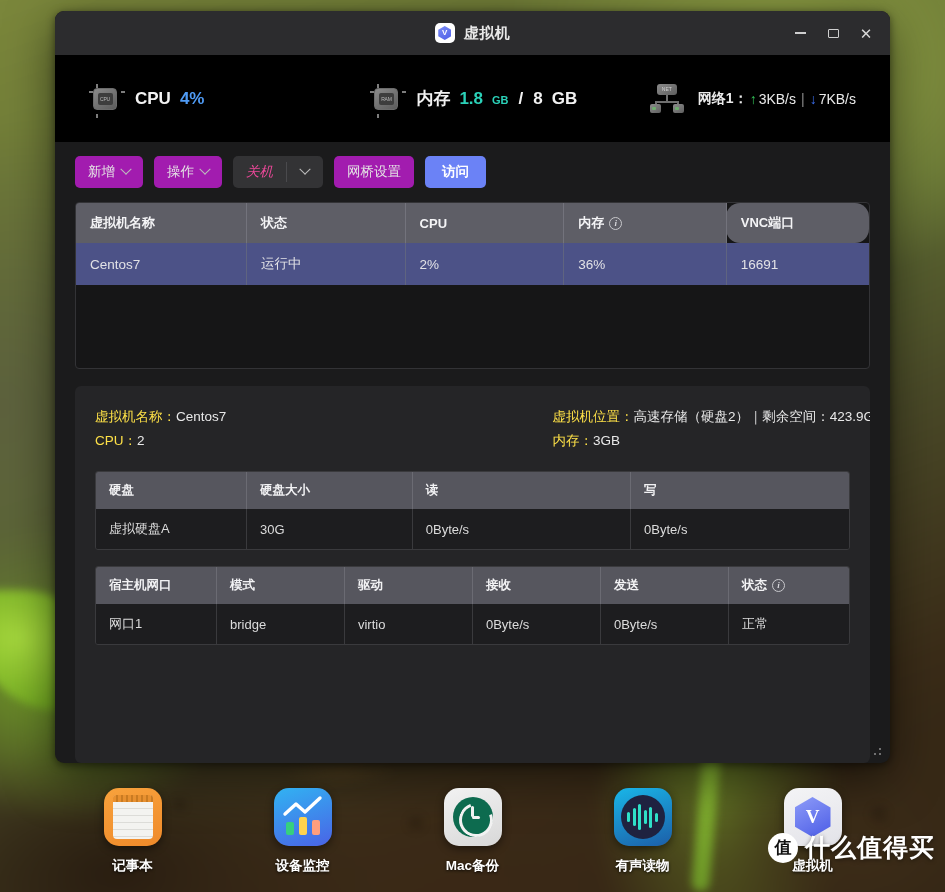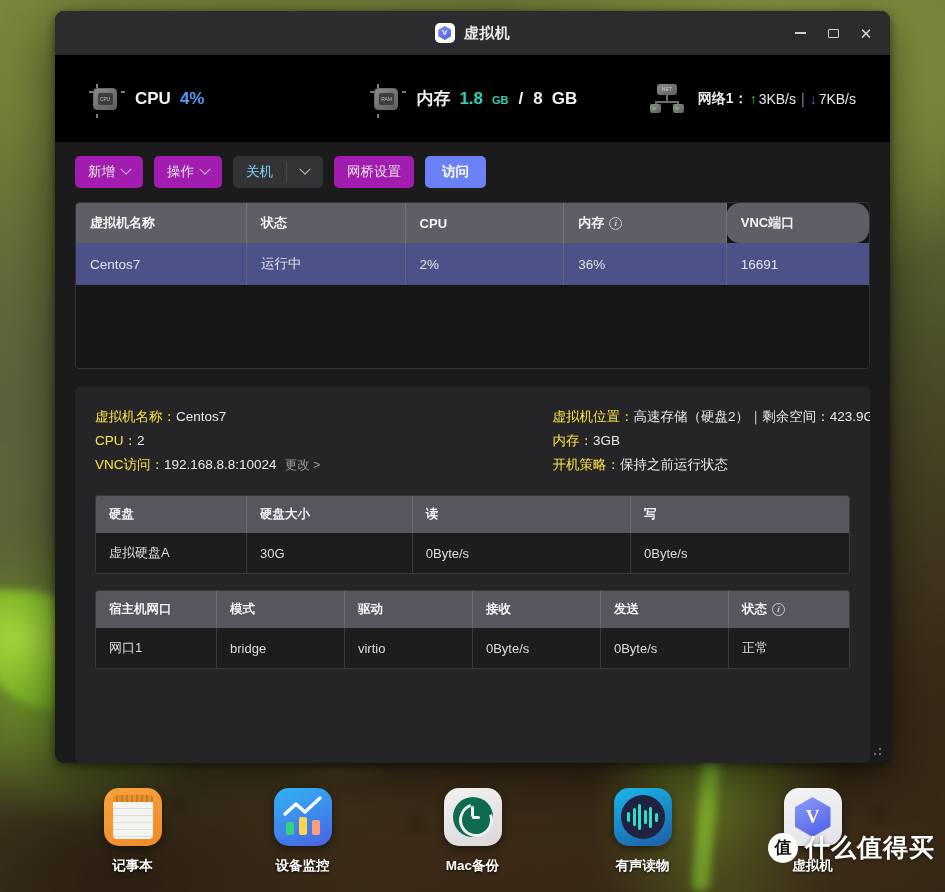--- a/index.html
+++ b/index.html
@@ -254,23 +254,24 @@
   .tb-btn.primary { background: #6b82f6; color: #fff; font-weight: bold; padding: 0 17px; }
   .split {
     display: flex; align-items: stretch;
     background: #333335;
     border-radius: 5px;
     overflow: hidden;
   }
   .split .sp-main {
     padding: 0 13px; height: 32px;
     display: flex; align-items: center;
-    color: #7dd3fc; font-size: 13.5px;
+    color: #ec4899; font-size: 13.5px;
     cursor: pointer;
     font-family: "Liberation Sans", "DejaVu Sans", sans-serif;
+    font-style: italic;
   }
   .split .sp-div { width: 1px; background: #4a4a4d; margin: 6px 0; }
   .split .sp-arrow {
     width: 36px; height: 32px;
     display: flex; align-items: center; justify-content: center;
     cursor: pointer;
   }
   .caret {
     width: 8px; height: 8px;
     border-right: 1.6px solid #bdbdbd;
@@ -686,33 +687,27 @@
 
     <div id="detail-panel">
       <div id="detail-meta">
         <div class="meta-col left">
           <div class="meta-row">
             <span class="k">虚拟机名称：</span><span class="v">Centos7</span>
           </div>
           <div class="meta-row">
             <span class="k">CPU：</span><span class="v">2</span>
           </div>
-          <div class="meta-row">
-            <span class="k">VNC访问：</span><span class="v">192.168.8.8:10024</span><span class="chg-link">更改 &gt;</span>
-          </div>
         </div>
         <div class="meta-col right">
           <div class="meta-row">
             <span class="k">虚拟机位置：</span><span class="v">高速存储（硬盘2）｜剩余空间：423.9GB</span>
           </div>
           <div class="meta-row">
             <span class="k">内存：</span><span class="v">3GB</span>
-          </div>
-          <div class="meta-row">
-            <span class="k">开机策略：</span><span class="v">保持之前运行状态</span>
           </div>
         </div>
       </div>
 
       <div class="sub-table">
         <table class="sub">
           <colgroup>
               <col style="width:20%">
               <col style="width:22%">
               <col style="width:29%">

